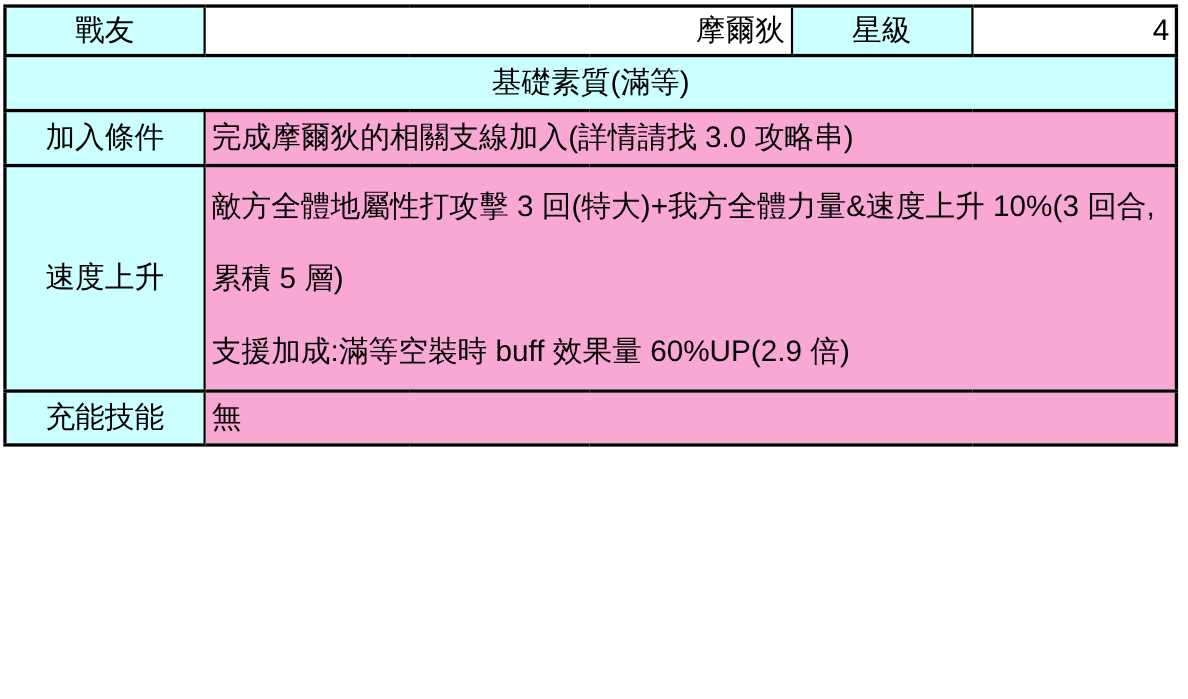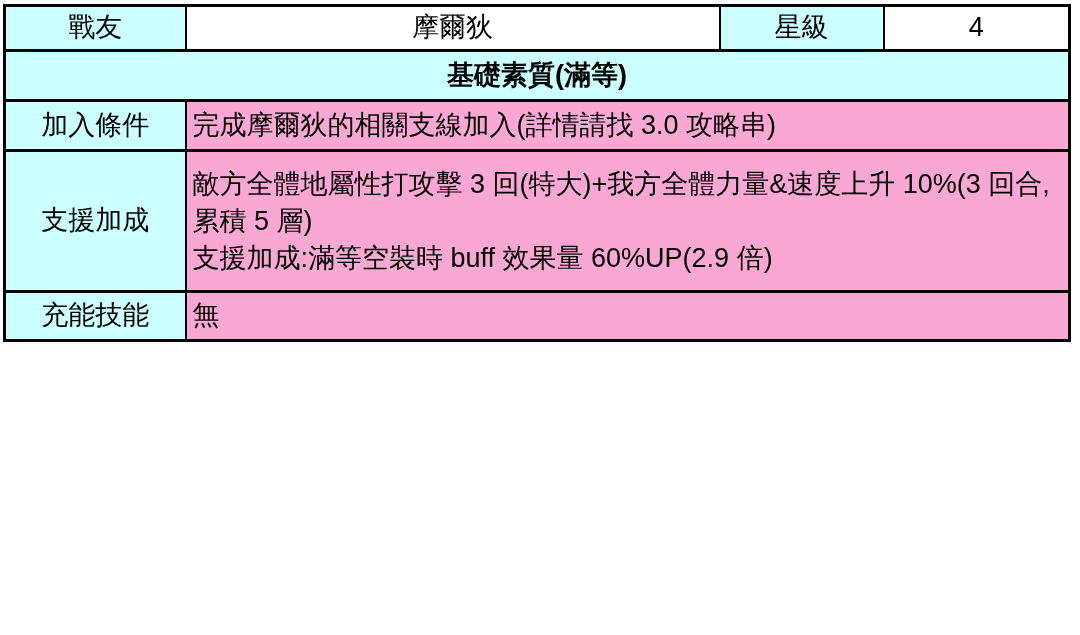--- a/index.html
+++ b/index.html
@@ -26,37 +26,37 @@
     line-height: 1.25;
     padding: 2px 5px;
     vertical-align: middle;
     overflow: hidden;
   }
   td.hdr {
     background: var(--header-bg);
     text-align: center;
     margin-left: 16px;
   }
-  td.val { text-align: center; background: #ffffff; }
+  td.val { text-align: right; background: #ffffff; }
   td.txt { text-align: left; background: #f9a8d4; padding-left: 6px; }
   td.section {
     background: var(--header-bg);
     text-align: center;
-    font-weight: bold;
+    font-weight: normal;
   }
   .r1 { height: 45px; }
   .r2 { height: 50px; }
   .r3 { height: 49px; }
   .r4 { height: 48px; }
   .r5 { height: 50px; padding-left: 48px; }
   .r6 { height: 141px; }
   .r7 { height: 49px; }
   .r8 { height: 98px; }
   .r9 { height: 49px; }
-  .skill-line { line-height: 37px; }
+  .skill-line { line-height: 66px; }
   .bold-num { font-weight: bold; }
 </style>
 </head>
 <body>
 
 <table class="char-table">
   <colgroup>
     <col style="width:181px">
     <col style="width:186px">
     <col style="width:164px">
@@ -78,21 +78,21 @@
   </tr>
 
 
 
   <tr class="r5">
     <td class="hdr">加入條件</td>
     <td class="txt" colspan="5">完成摩爾狄的相關支線加入(詳情請找 3.0 攻略串)</td>
   </tr>
 
   <tr class="r6">
-    <td class="hdr">支援加成</td>
+    <td class="hdr">速度上升</td>
     <td class="txt" colspan="5">
       <div class="skill-line">敵方全體地屬性打攻擊 3 回(特大)+我方全體力量&amp;速度上升 10%(3 回合,累積 5 層)</div>
       <div class="skill-line">支援加成:滿等空裝時 buff 效果量 60%UP(2.9 倍)</div>
     </td>
   </tr>
 
   <tr class="r7">
     <td class="hdr">充能技能</td>
     <td class="txt" colspan="5">無</td>
   </tr>

